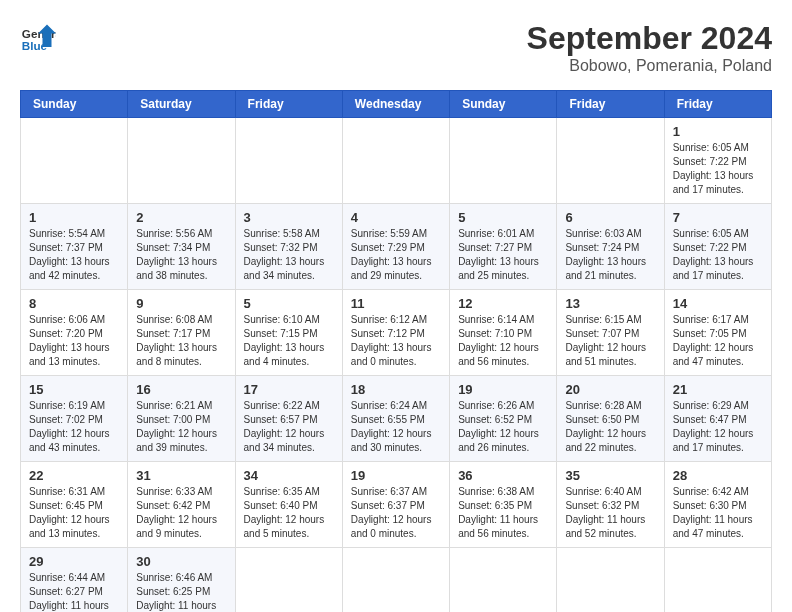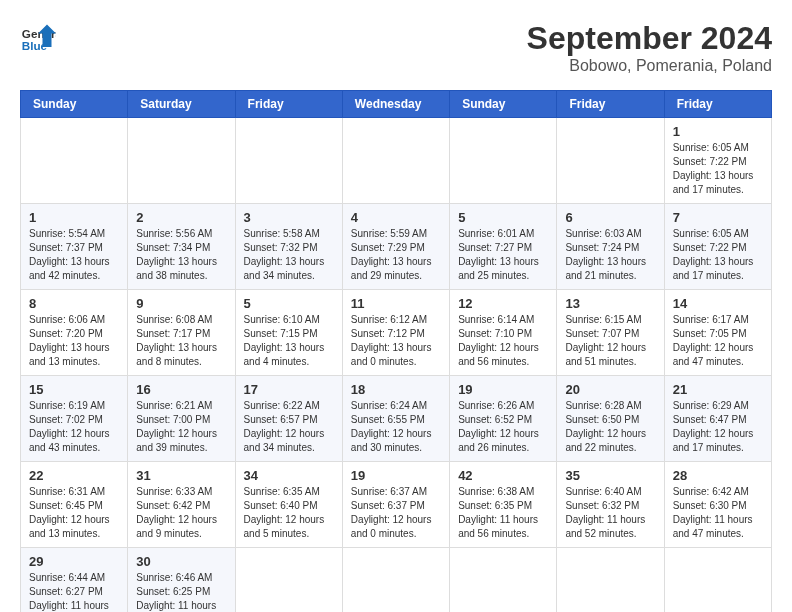--- a/index.html
+++ b/index.html
@@ -220,21 +220,21 @@
       </td>
         <td>
         <div class="day-number">34</div>
         <div class="day-info">Sunrise: 6:35 AM<br>Sunset: 6:40 PM<br>Daylight: 12 hours<br>and 5 minutes.</div>
       </td>
         <td>
         <div class="day-number">19</div>
         <div class="day-info">Sunrise: 6:37 AM<br>Sunset: 6:37 PM<br>Daylight: 12 hours<br>and 0 minutes.</div>
       </td>
         <td>
-        <div class="day-number">42</div>
+        <div class="day-number">36</div>
         <div class="day-info">Sunrise: 6:38 AM<br>Sunset: 6:35 PM<br>Daylight: 11 hours<br>and 56 minutes.</div>
       </td>
         <td>
         <div class="day-number">35</div>
         <div class="day-info">Sunrise: 6:40 AM<br>Sunset: 6:32 PM<br>Daylight: 11 hours<br>and 52 minutes.</div>
       </td>
         <td>
         <div class="day-number">28</div>
         <div class="day-info">Sunrise: 6:42 AM<br>Sunset: 6:30 PM<br>Daylight: 11 hours<br>and 47 minutes.</div>
       </td>

